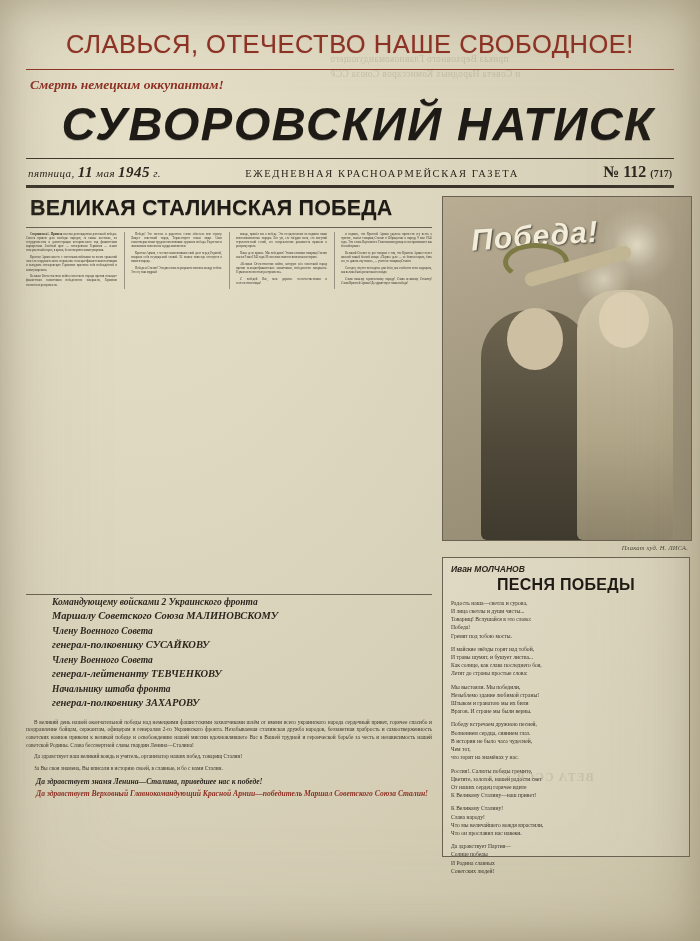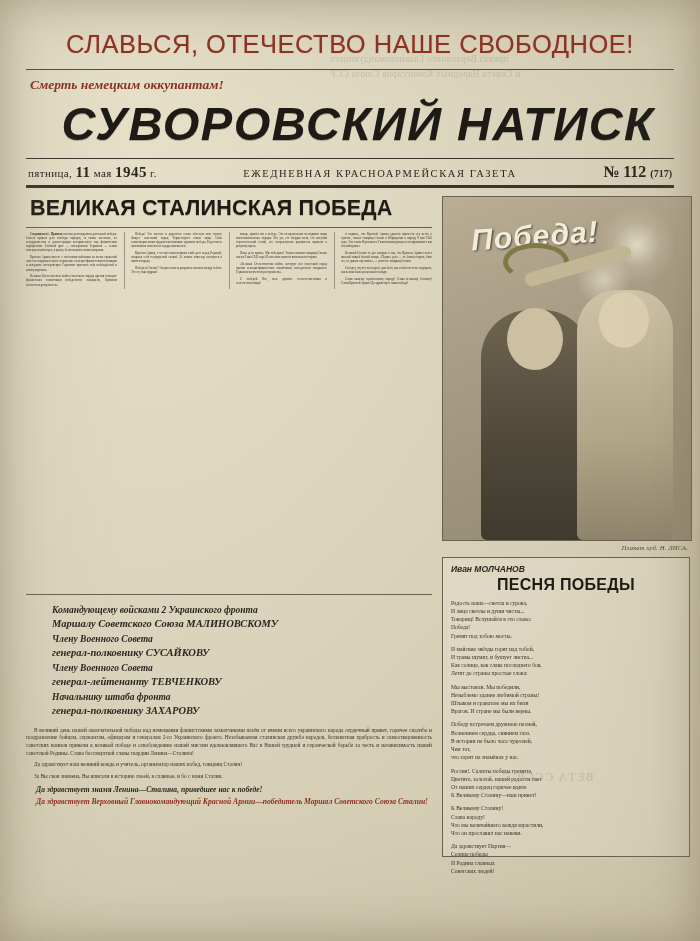--- a/index.html
+++ b/index.html
@@ -97,20 +97,21 @@
     display: flex;
     align-items: baseline;
     justify-content: space-between;
     margin: 4px 28px 0 28px;
     font-family: "Liberation Serif", serif;
     color: #2b261e;
   }
   .issue-date {
     font-size: 11px;
     letter-spacing: 0.4px;
+    font-style: italic;
   }
   .issue-date .big {
     font-size: 15px;
     font-weight: bold;
     letter-spacing: 0.5px;
   }
   .issue-type {
     font-size: 10.5px;
     letter-spacing: 1.6px;
     text-transform: uppercase;
@@ -306,21 +307,20 @@
   .poem-body .stanza { margin-bottom: 5px; }
   .poem-body .line { white-space: nowrap; overflow: hidden; }
 
   
   .address {
     position: absolute;
     left: 0;
     top: 398px;
     width: 406px;
     border-top: 1px solid #6a6152;
-    padding-top: 8px;
   }
   .addr-lines {
     font-family: "Liberation Serif", serif;
     font-style: italic;
     font-weight: bold;
     font-size: 9.5px;
     line-height: 14.5px;
     color: #2b261e;
     padding-left: 26px;
   }

